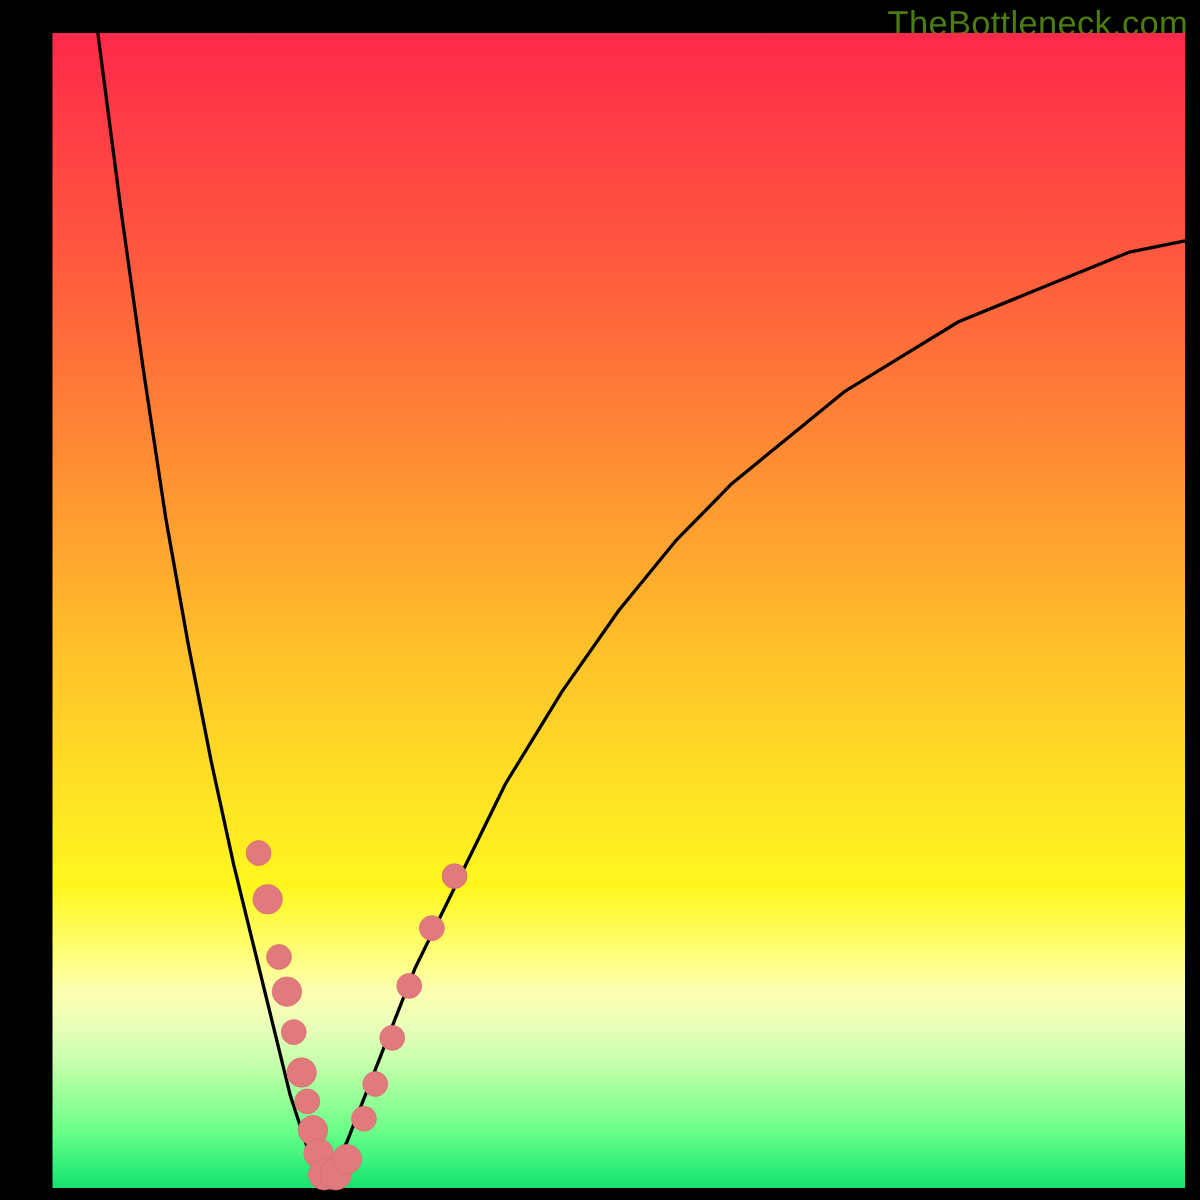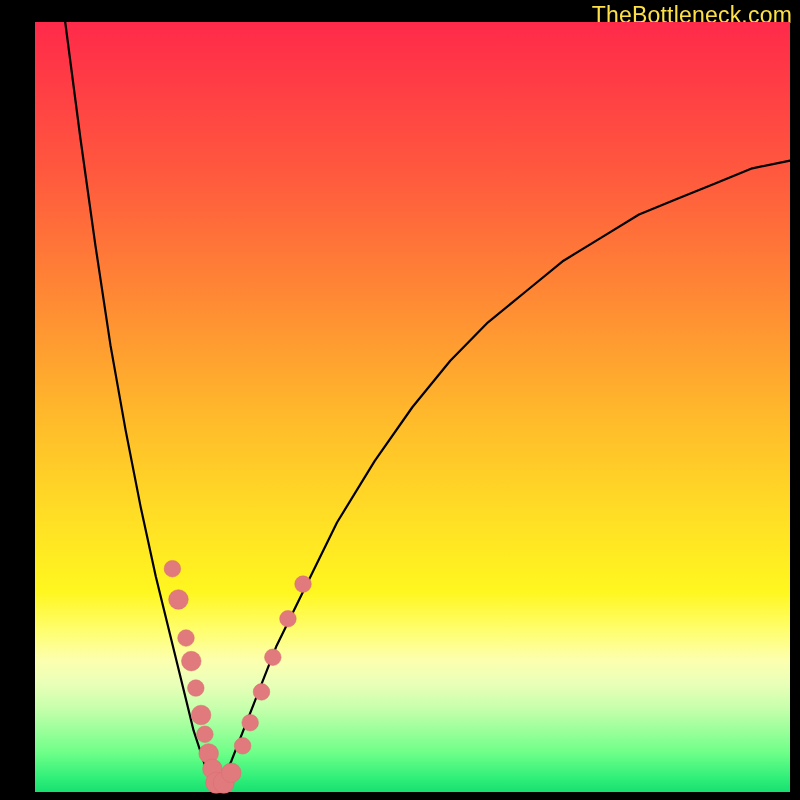--- a/index.html
+++ b/index.html
@@ -39,21 +39,21 @@
       #c8ffad 89%,
       #9bff9a 92%,
       #6cff88 95%,
       #33f07a 98%,
       #17e070 100%);
   }
   .watermark {
     position: absolute;
     top: 2px;
     right: 8px;
-    color: #fde047;
+    color: #4d7c0f;
     font-size: 23px;
     letter-spacing: 0.2px;
     font-weight: 400;
     user-select: none;
   }
   svg.curve {
     position: absolute;
     left: 0;
     top: 0;
     width: 755px;

